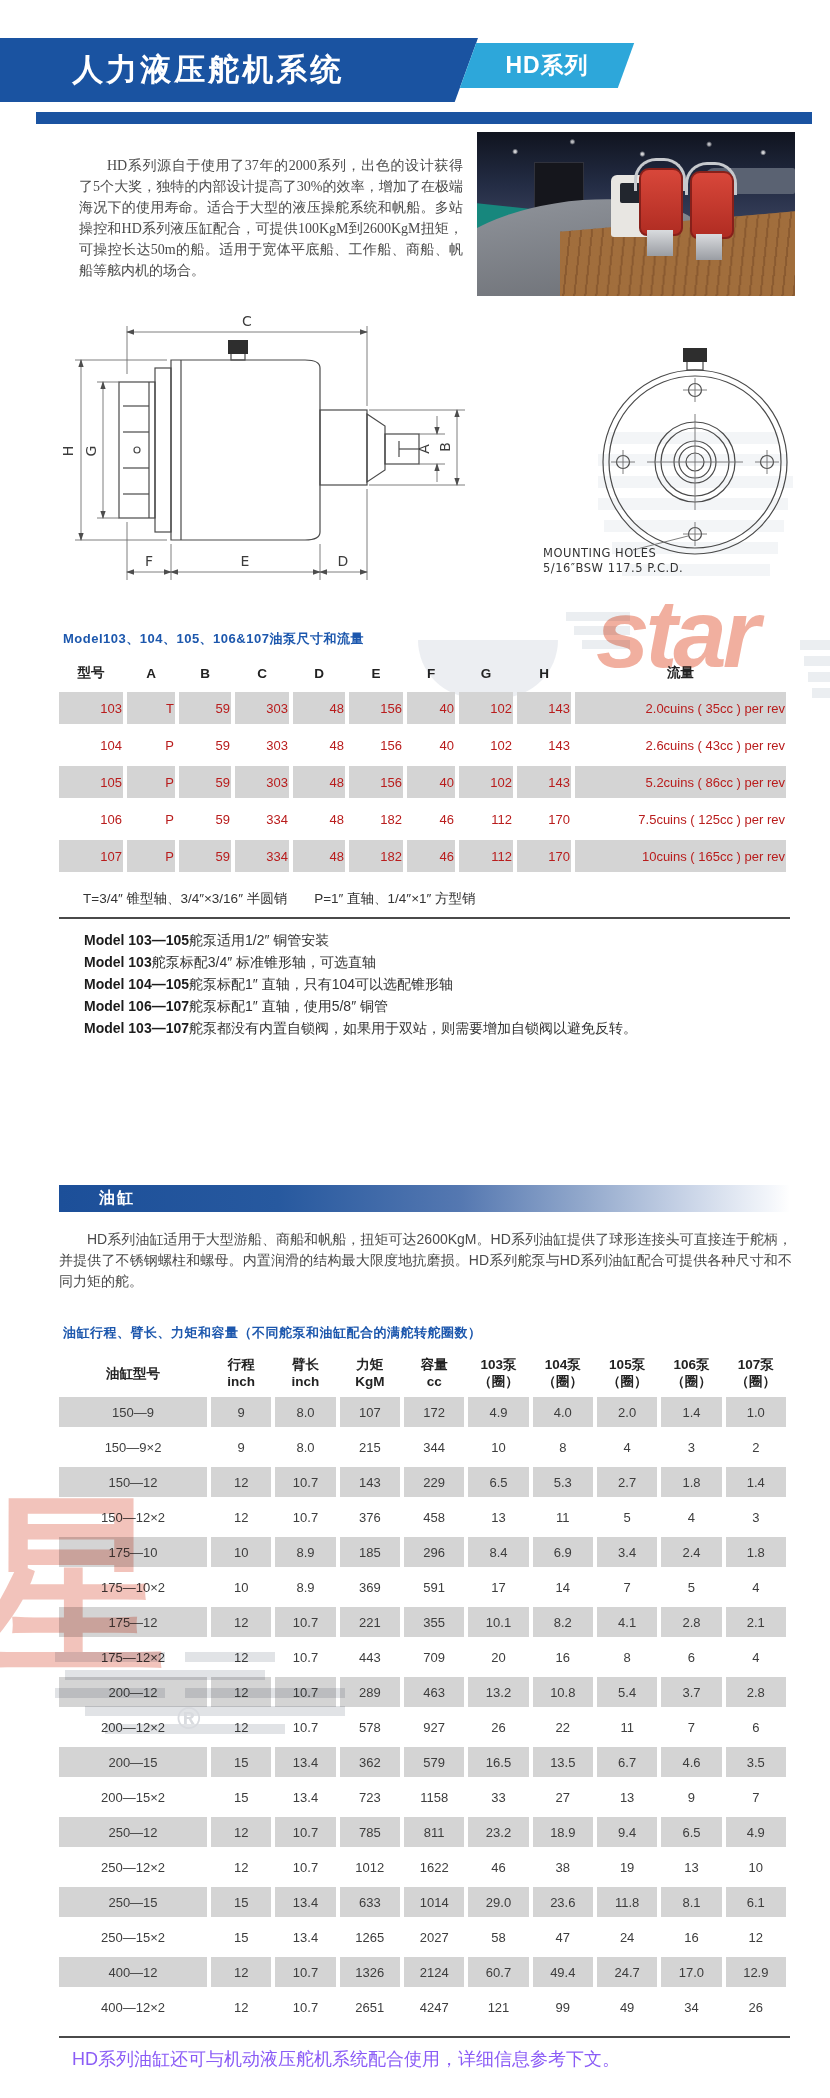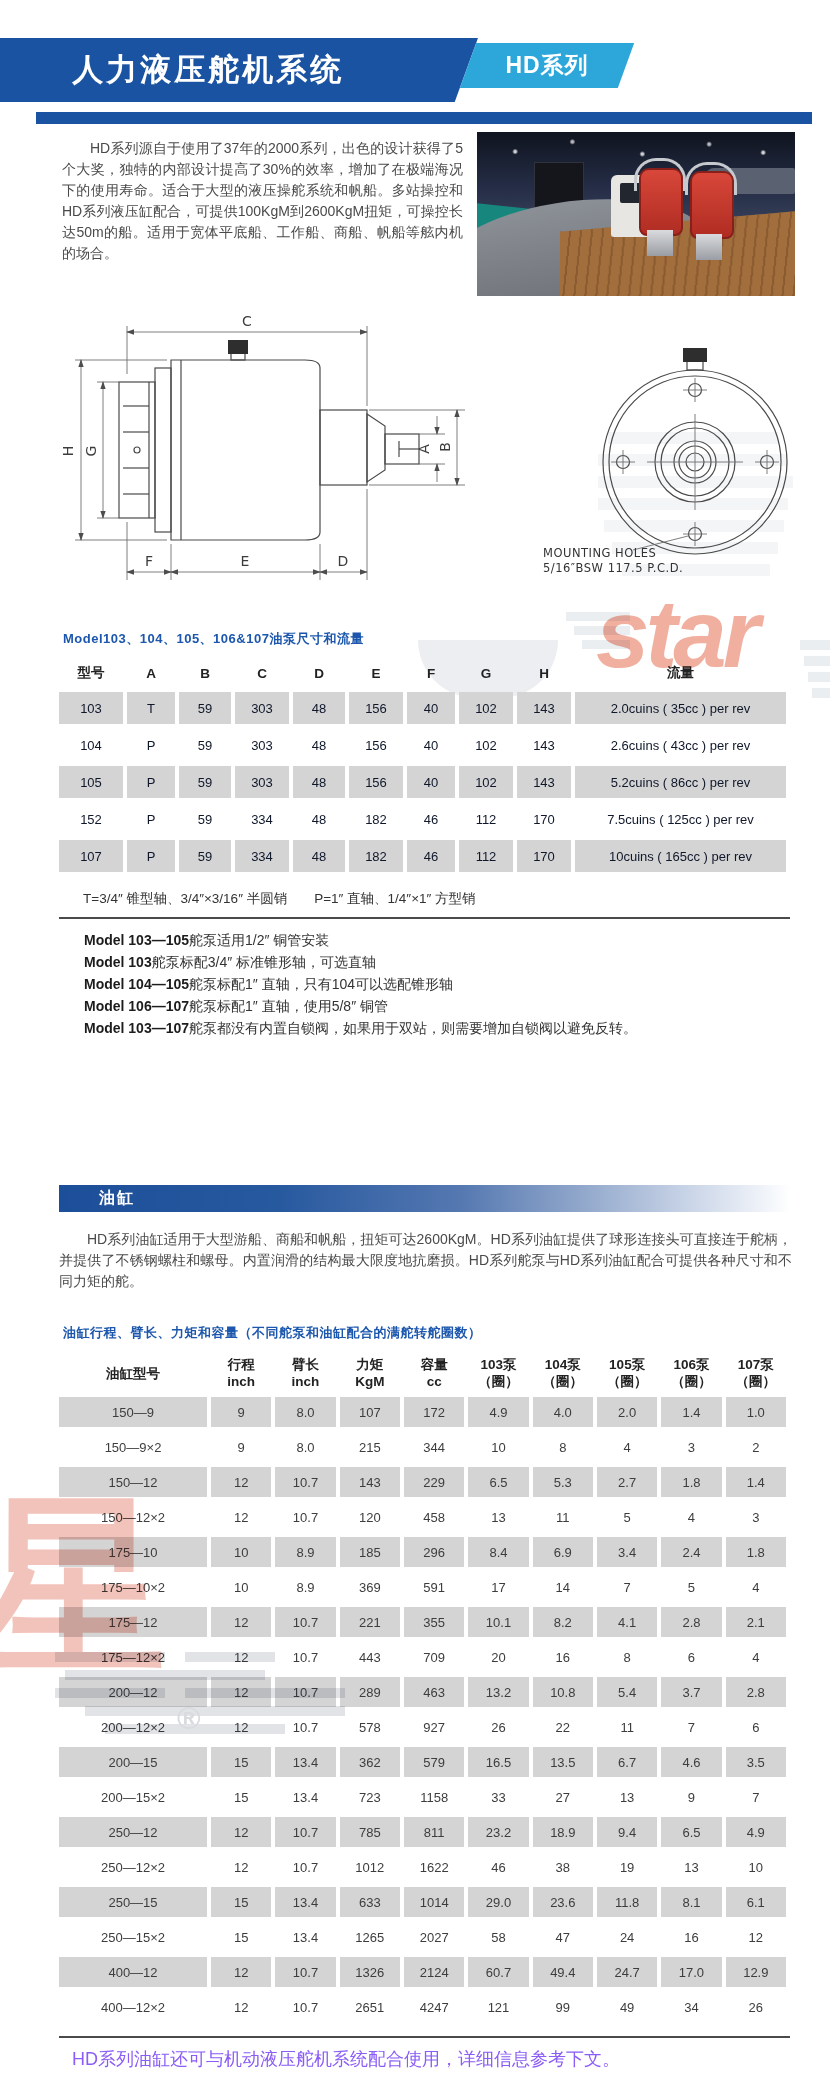--- a/index.html
+++ b/index.html
@@ -20,21 +20,21 @@
     font-size:23px;font-weight:bold;color:#fff;letter-spacing:1px;}
   .banner-stripe{margin:10px 0 0 36px;width:776px;height:12px;background:#1A53A1;}
   
   .sec-bar{margin-left:59px;width:731px;height:27px;box-sizing:border-box;padding-left:11px;
     background:linear-gradient(90deg,#1C4F99 0%,#27599F 30%,#5578B1 55%,#93A9CC 72%,#C9D4E7 86%,#F2F5FA 97%,#fff 100%);}
   .sec-bar span{font-size:16px;font-weight:bold;color:#fff;line-height:26px;letter-spacing:2px;}
   .sec-bar.oil{margin-top:146px;padding-left:40px;}
   
   .pump-intro{display:flow-root;margin:14px 0 0 62px;width:733px;font-size:14px;line-height:21px;
     text-align:justify;color:#4a4a4a;}
-  .pump-intro p{margin:0;text-indent:2em;}
+  .pump-intro p{margin:17px;text-indent:2em;font-family:Liberation Serif, serif;}
   .photo{position:relative;float:right;width:318px;height:164px;margin:-6px 0 6px 14px;
     overflow:hidden;background:#1b2230;}
   .photo div{position:absolute;}
   .ph-hall{left:0;top:0;width:100%;height:58%;
     background:linear-gradient(#10141f 0%,#232c44 55%,#39415c 100%);}
   .ph-lights{left:0;top:0;width:100%;height:30%;
     background:
       radial-gradient(circle at 12% 40%, rgba(255,255,255,.8) 1px, transparent 3px),
       radial-gradient(circle at 30% 20%, rgba(255,255,255,.7) 1px, transparent 3px),
       radial-gradient(circle at 52% 45%, rgba(255,255,255,.8) 1px, transparent 3px),
@@ -68,21 +68,21 @@
   svg .dim{font-size:14px;fill:#3c3c3c;text-anchor:middle;}
   svg .anote{font-size:11.5px;fill:#333;letter-spacing:.5px;}
   
   .tbl-title{margin:16px 0 0 63px;font-size:13px;font-weight:bold;color:#1C57AD;letter-spacing:.5px;}
   .tbl-title.oil{margin-top:32px;}
   
   table{border-collapse:separate;border-spacing:4px 5px;table-layout:fixed;}
   th,td{text-align:center;overflow:hidden;white-space:nowrap;}
   #pump-table{margin:6px 0 0 55px;width:735px;}
   #pump-table th{font-size:13.5px;font-weight:bold;color:#222;height:26px;}
-  #pump-table td{font-size:13px;color:#0f172a;height:30px;}
+  #pump-table td{font-size:13px;color:#b91c1c;height:30px;text-align:right;}
   #pump-table tbody tr:nth-child(odd) td{background:#D4D4D4;}
   #cyl-table{margin:8px 0 0 55px;width:735px;}
   #cyl-table th{font-size:13.5px;font-weight:bold;color:#222;vertical-align:middle;padding-bottom:2px;}
   #cyl-table th div{line-height:17px;}
   #cyl-table td{font-size:13px;color:#3d3d3d;height:28px;}
   #cyl-table tbody tr:nth-child(odd) td{background:#D4D4D4;}
   
   .footnote{margin:13px 0 0 83px;font-size:13.5px;color:#333;}
   .hr{margin:9px 0 0 59px;width:731px;border:none;border-top:2px solid #4a4a4a;height:0;}
   .notes{margin:10px 0 0 84px;font-size:14px;line-height:22px;color:#333;}
@@ -335,21 +335,21 @@
           <td>59</td>
           <td>303</td>
           <td>48</td>
           <td>156</td>
           <td>40</td>
           <td>102</td>
           <td>143</td>
           <td>5.2cuins ( 86cc ) per rev</td>
         </tr>
         <tr>
-          <td>152</td>
+          <td>106</td>
           <td>P</td>
           <td>59</td>
           <td>334</td>
           <td>48</td>
           <td>182</td>
           <td>46</td>
           <td>112</td>
           <td>170</td>
           <td>7.5cuins ( 125cc ) per rev</td>
         </tr>
@@ -477,21 +477,21 @@
           <td>6.5</td>
           <td>5.3</td>
           <td>2.7</td>
           <td>1.8</td>
           <td>1.4</td>
         </tr>
         <tr>
           <td>150—12×2</td>
           <td>12</td>
           <td>10.7</td>
-          <td>120</td>
+          <td>376</td>
           <td>458</td>
           <td>13</td>
           <td>11</td>
           <td>5</td>
           <td>4</td>
           <td>3</td>
         </tr>
         <tr>
           <td>175—10</td>
           <td>10</td>

